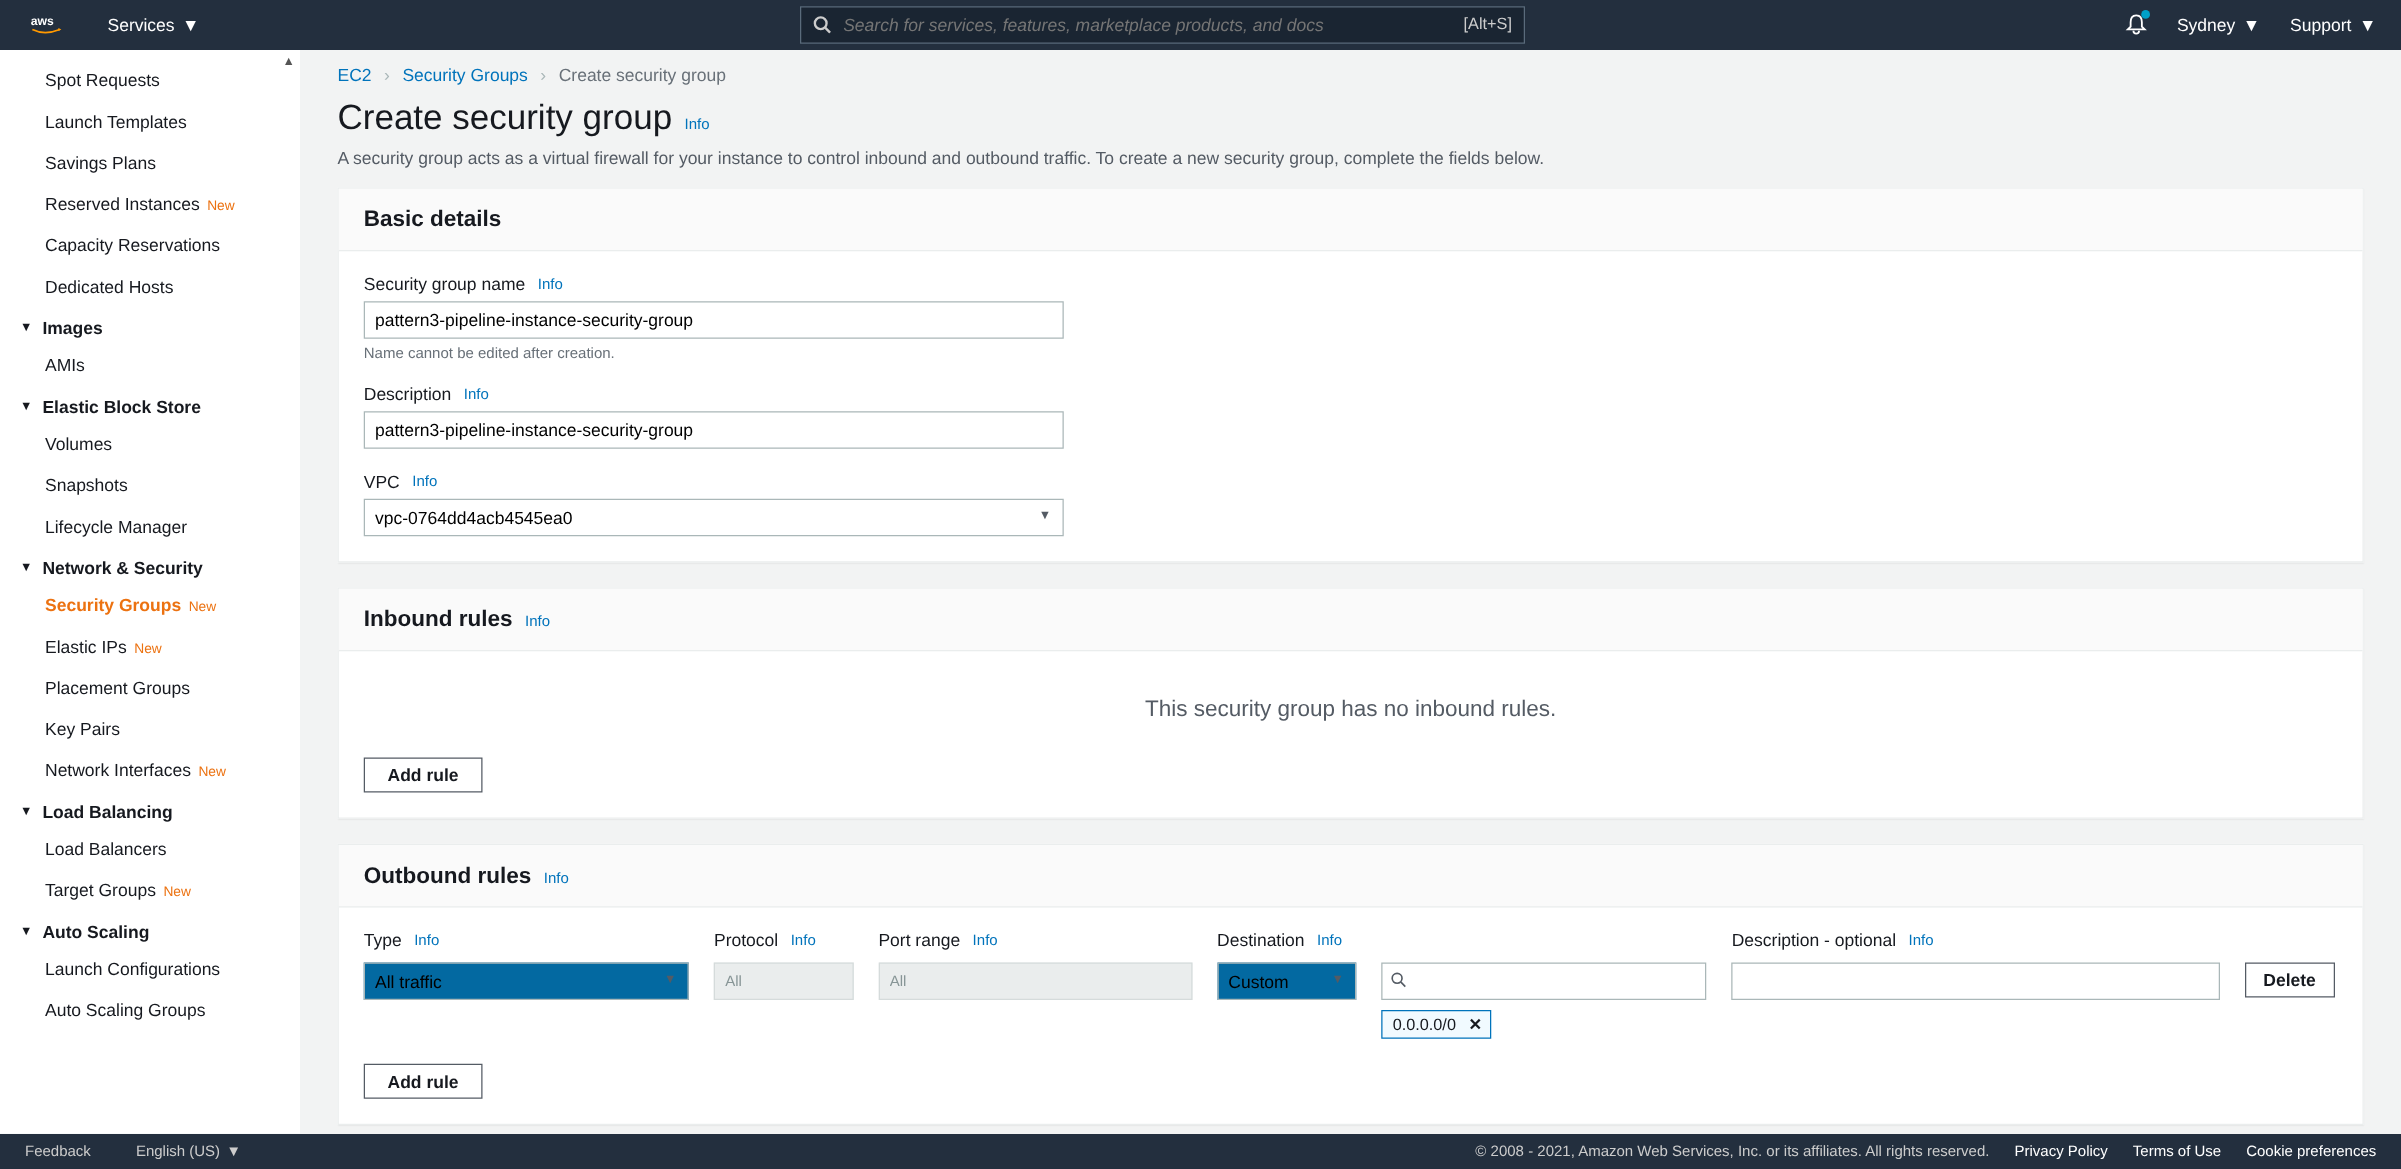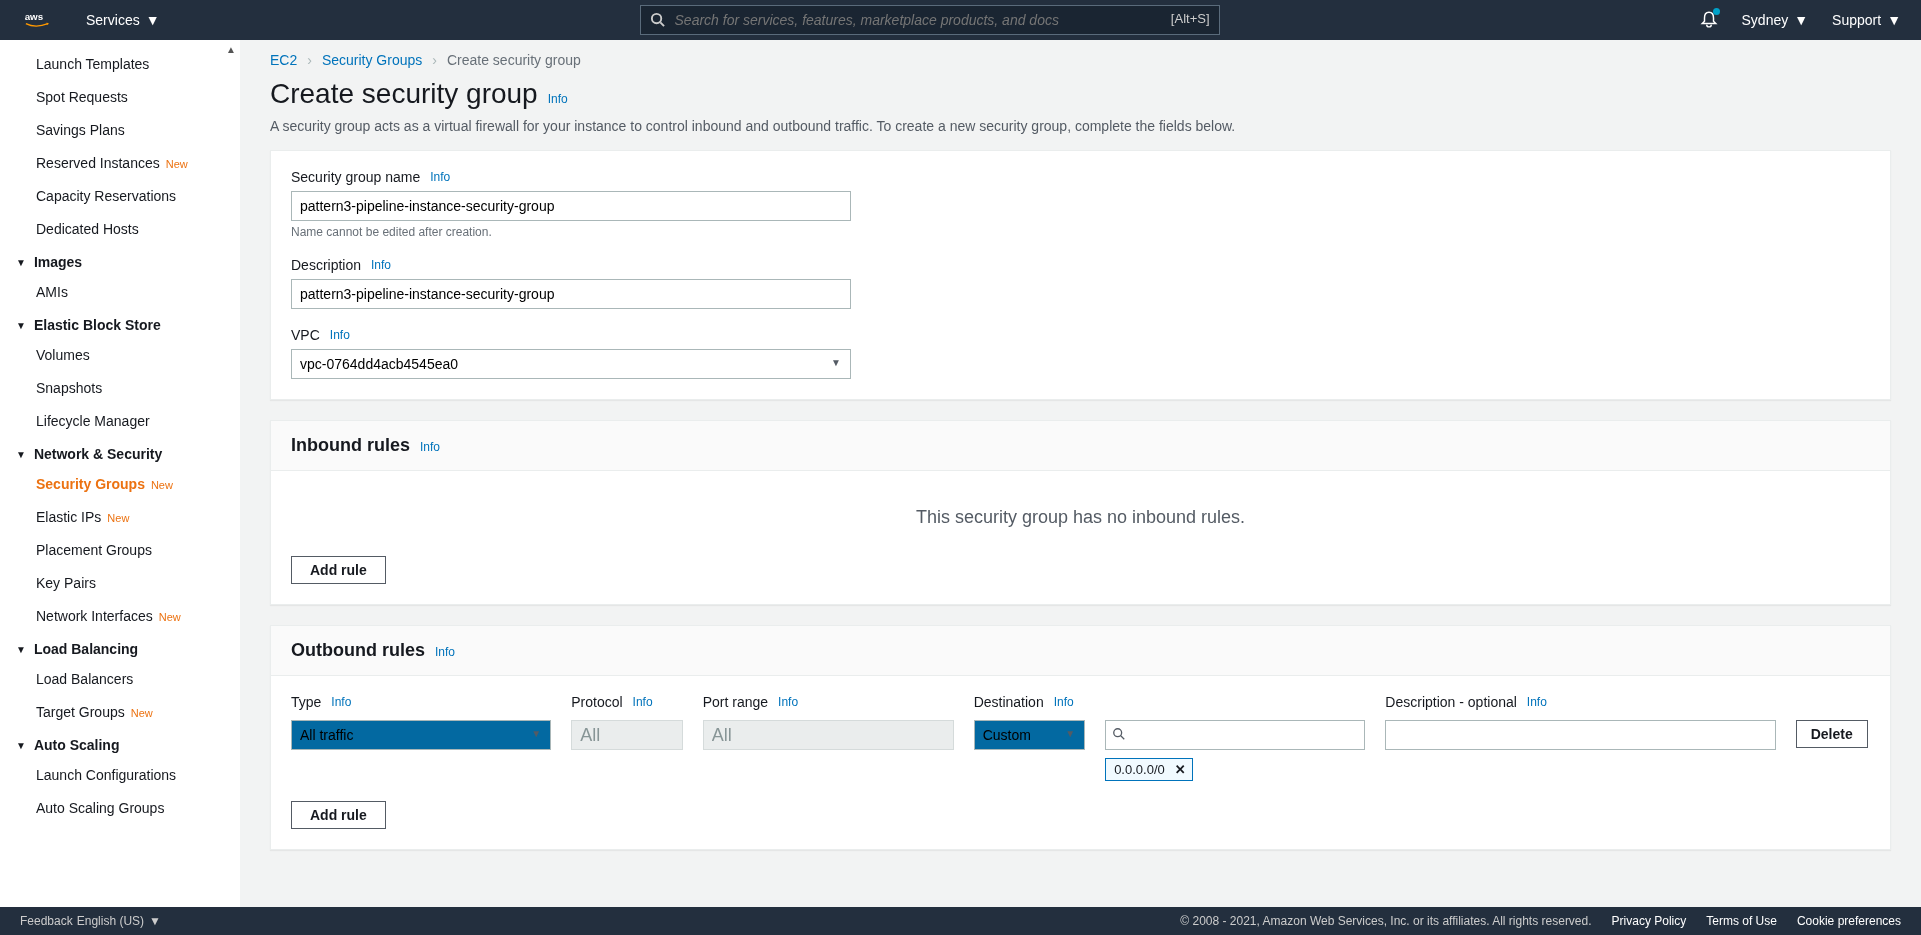--- a/index.html
+++ b/index.html
@@ -57,32 +57,32 @@
 
 .rules-row { display: flex; gap: 20px; align-items: flex-start; }
 .rule-col { }
 .rule-col.type { width: 280px; }
 .rule-col.protocol { width: 120px; }
 .rule-col.port { width: 270px; }
 .rule-col.dest { width: 120px; }
 .rule-col.dest-input { width: 280px; }
 .rule-col.desc { width: 420px; }
 .rule-col.delete { width: 80px; }
-.small-input { width: 100%; height: 30px; padding: 4px 8px; border: 1px solid #aab7b8; font-size: 18px; background: #fff; }
+.small-input { width: 100%; height: 30px; padding: 4px 8px; border: 1px solid #aab7b8; font-size: 12px; background: #fff; }
 .small-input.disabled { background: #eaeded; color: #879596; border-color: #d5dbdb; }
 .small-select { width: 100%; height: 30px; padding: 4px 28px 4px 8px; border: 1px solid #aab7b8; font-size: 14px; background: #0369a1; appearance: none; }
 .search-box { position: relative; }
 .search-box input { padding-left: 26px; }
 .search-box .search-glyph { position: absolute; left: 7px; top: 7px; color: #545b64; font-size: 14px; }
 .chip { display: inline-flex; align-items: center; border: 1px solid #0073bb; background: #f1faff; padding: 3px 6px 3px 8px; margin-top: 8px; font-size: 13px; color: #16191f; }
 .chip .remove { margin-left: 10px; cursor: pointer; color: #16191f; font-weight: 700; }
 .mt-20 { margin-top: 20px; }
 
 .footer { position: fixed; bottom: 0; left: 0; right: 0; height: 28px; background: #232f3e; color: #ccc; display: flex; align-items: center; padding: 0 20px; font-size: 12px; }
-.footer-left { display: flex; align-items: center; gap: 4px; }
+.footer-left { display: flex; align-items: center; gap: 36px; }
 .footer-right { margin-left: auto; display: flex; align-items: center; gap: 20px; }
 .footer-item { cursor: pointer; color: #ccc; }
 .footer-item.link { color: #fff; }
 .lang-sel { display: flex; align-items: center; gap: 5px; }
 </style>
 </head>
 <body>
 
 <div class="topbar">
   <div class="aws-logo">
@@ -121,22 +121,22 @@
       <span>Support</span>
       <span class="caret">▼</span>
     </div>
   </div>
 </div>
 
 <div class="layout">
 
   <div class="sidebar">
     <span class="scroll-arrow">▲</span>
+    <div class="sidebar-item">Spot Requests</div>
     <div class="sidebar-item">Launch Templates</div>
-    <div class="sidebar-item">Spot Requests</div>
     <div class="sidebar-item">Savings Plans</div>
     <div class="sidebar-item"><span>Reserved Instances</span><span class="new-badge">New</span></div>
     <div class="sidebar-item">Capacity Reservations</div>
     <div class="sidebar-item">Dedicated Hosts</div>
 
     <div class="sidebar-section">
         <span class="caret-down">▼</span>
         <span>Images</span>
       </div>
     <div class="sidebar-item">AMIs</div>
@@ -183,20 +183,21 @@
       <span>Create security group</span>
     </div>
 
     <div class="page-title-row">
       <h1>Create security group</h1>
       <span class="info-link">Info</span>
     </div>
     <div class="page-desc">A security group acts as a virtual firewall for your instance to control inbound and outbound traffic. To create a new security group, complete the fields below.</div>
 
     <div class="panel">
+      <div class="panel-header">Basic details</div>
       <div class="panel-body">
         <div class="field-group">
           <div class="field-label-row">
             <span class="field-label">Security group name</span>
             <span class="info-link">Info</span>
           </div>
           <input class="text-input" type="text" value="pattern3-pipeline-instance-security-group" style="">
           <div class="hint-text">Name cannot be edited after creation.</div>
         </div>
         <div class="field-group">

